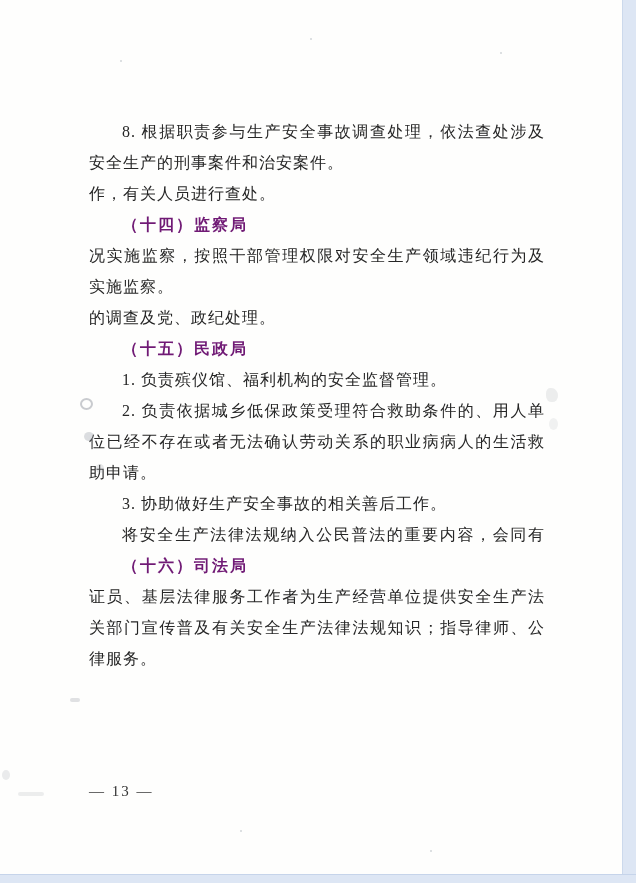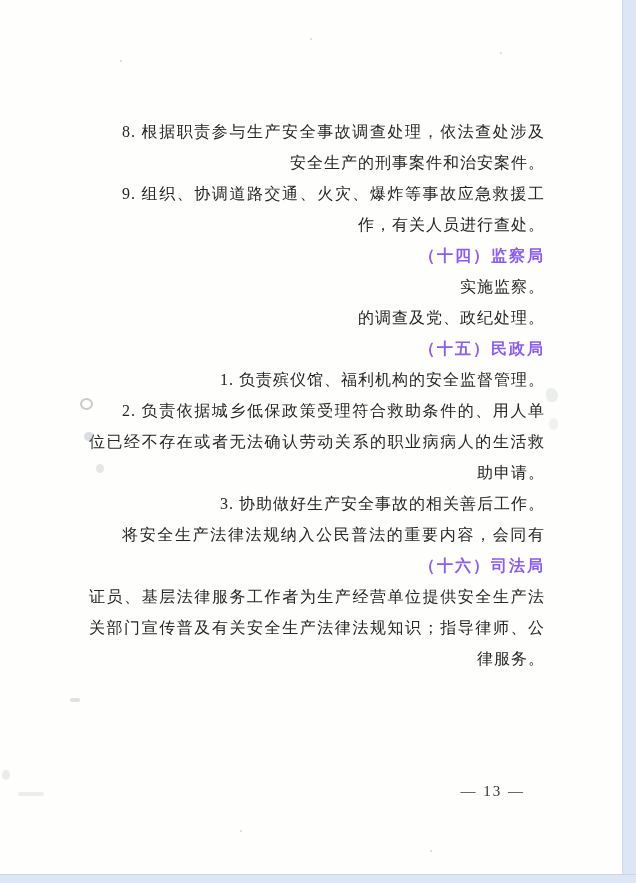--- a/index.html
+++ b/index.html
@@ -37,41 +37,40 @@
     left: 89px;
     top: 116px;
     width: 456px;
   }
   .line {
     height: 31px;
     line-height: 31px;
     font-size: 16px;
     letter-spacing: 1px;
     white-space: nowrap;
-    text-align: right;
+    text-align: left;
   }
   .line.full {
     white-space: normal;
     text-align: justify;
     text-align-last: justify;
   }
   .line.first {
     text-indent: 33px;
   }
   .line.heading {
     font-weight: 700;
-    color: #8b5cf6;
+    color: #701a75;
     letter-spacing: 2px;
   }
   .page-number {
     position: absolute;
     left: 89px;
     top: 783px;
     width: 456px;
-    text-align: right;
     padding-right: 20px;
     box-sizing: border-box;
     font-size: 15px;
     letter-spacing: 2px;
     color: #333;
   }
   
   .artifact {
     position: absolute;
     background: #9aa0a8;
@@ -88,23 +87,23 @@
   .dot { position: absolute; width: 2px; height: 2px; background: #b6bac0; opacity: .6; border-radius: 50%; }
 </style>
 </head>
 <body>
 
 <div id="page">
 
   <div class="text-block">
       <div class="line first full">8. 根据职责参与生产安全事故调查处理，依法查处涉及</div>
       <div class="line">安全生产的刑事案件和治安案件。</div>
-      <div class="line first full">9. 组织、协调道路交通、火灾、爆炸等事故应急救援工</div>
       <div class="line">作，有关人员进行查处。</div>
       <div class="line first heading">（十四）监察局</div>
+      <div class="line full">况实施监察，按照干部管理权限对安全生产领域违纪行为及</div>
       <div class="line">实施监察。</div>
       <div class="line">的调查及党、政纪处理。</div>
       <div class="line first heading">（十五）民政局</div>
       <div class="line first">1. 负责殡仪馆、福利机构的安全监督管理。</div>
       <div class="line first full">2. 负责依据城乡低保政策受理符合救助条件的、用人单</div>
       <div class="line full">位已经不存在或者无法确认劳动关系的职业病病人的生活救</div>
       <div class="line">助申请。</div>
       <div class="line first">3. 协助做好生产安全事故的相关善后工作。</div>
       <div class="line first full">将安全生产法律法规纳入公民普法的重要内容，会同有</div>
       <div class="line first heading">（十六）司法局</div>

